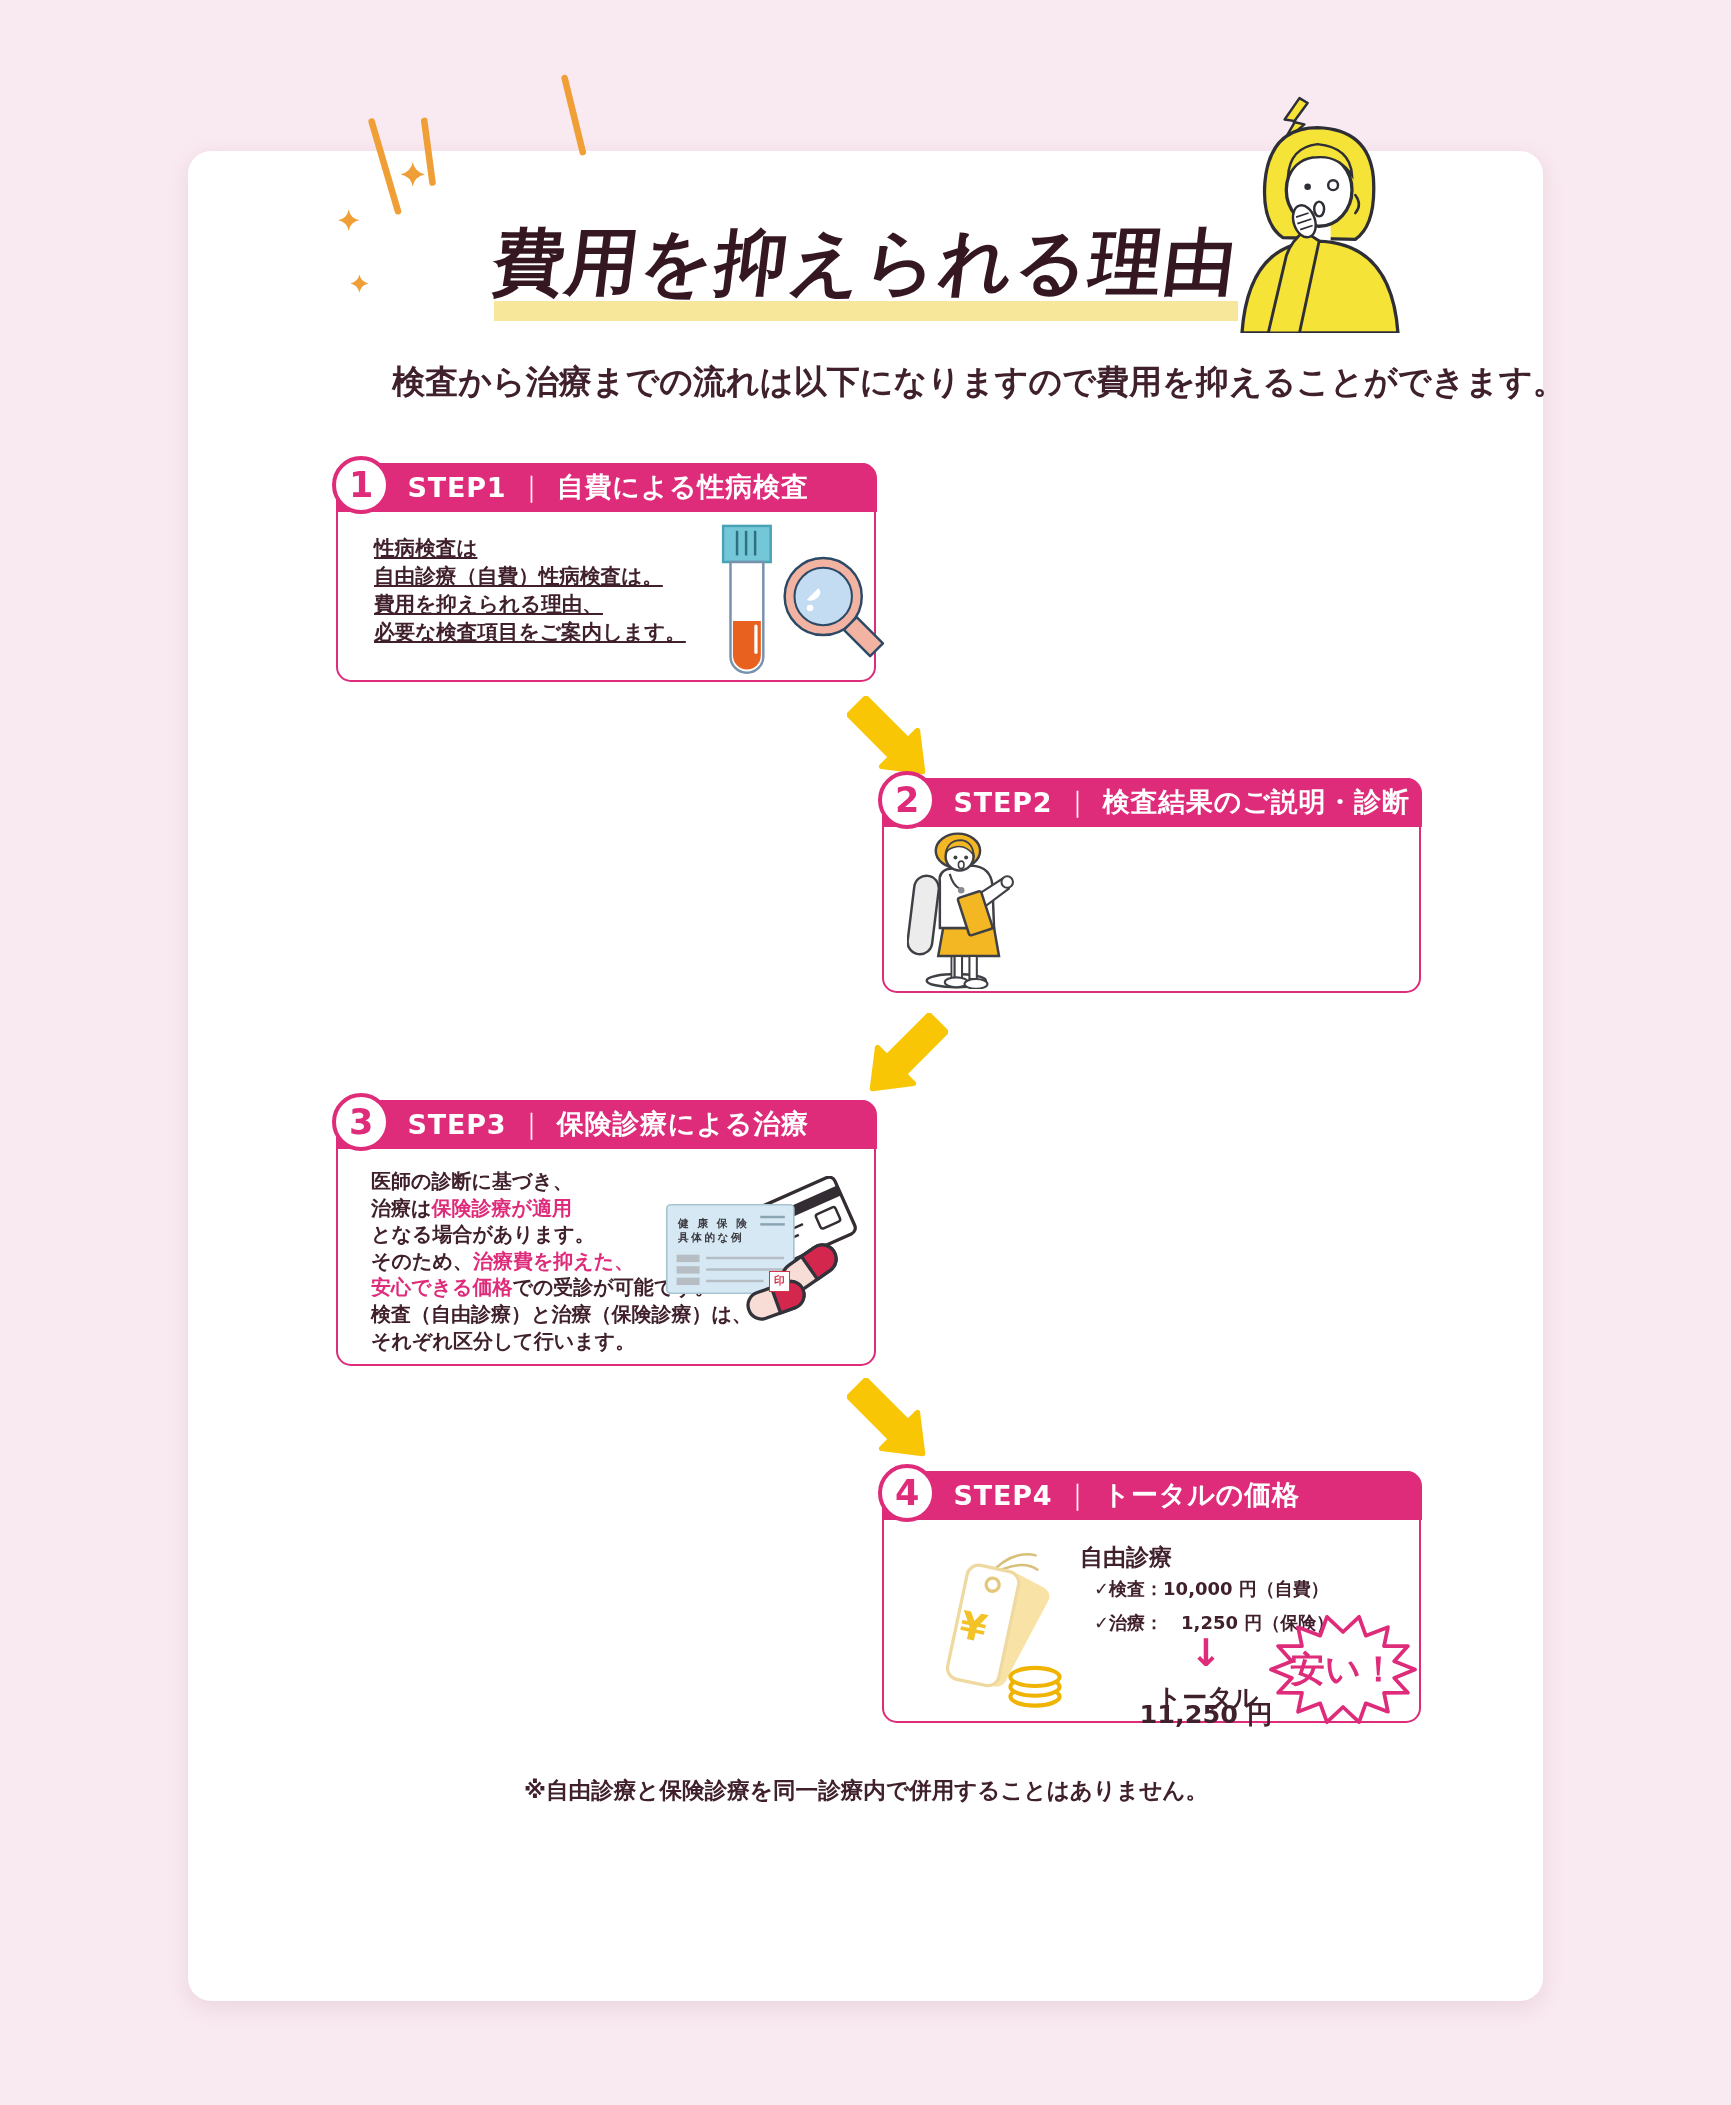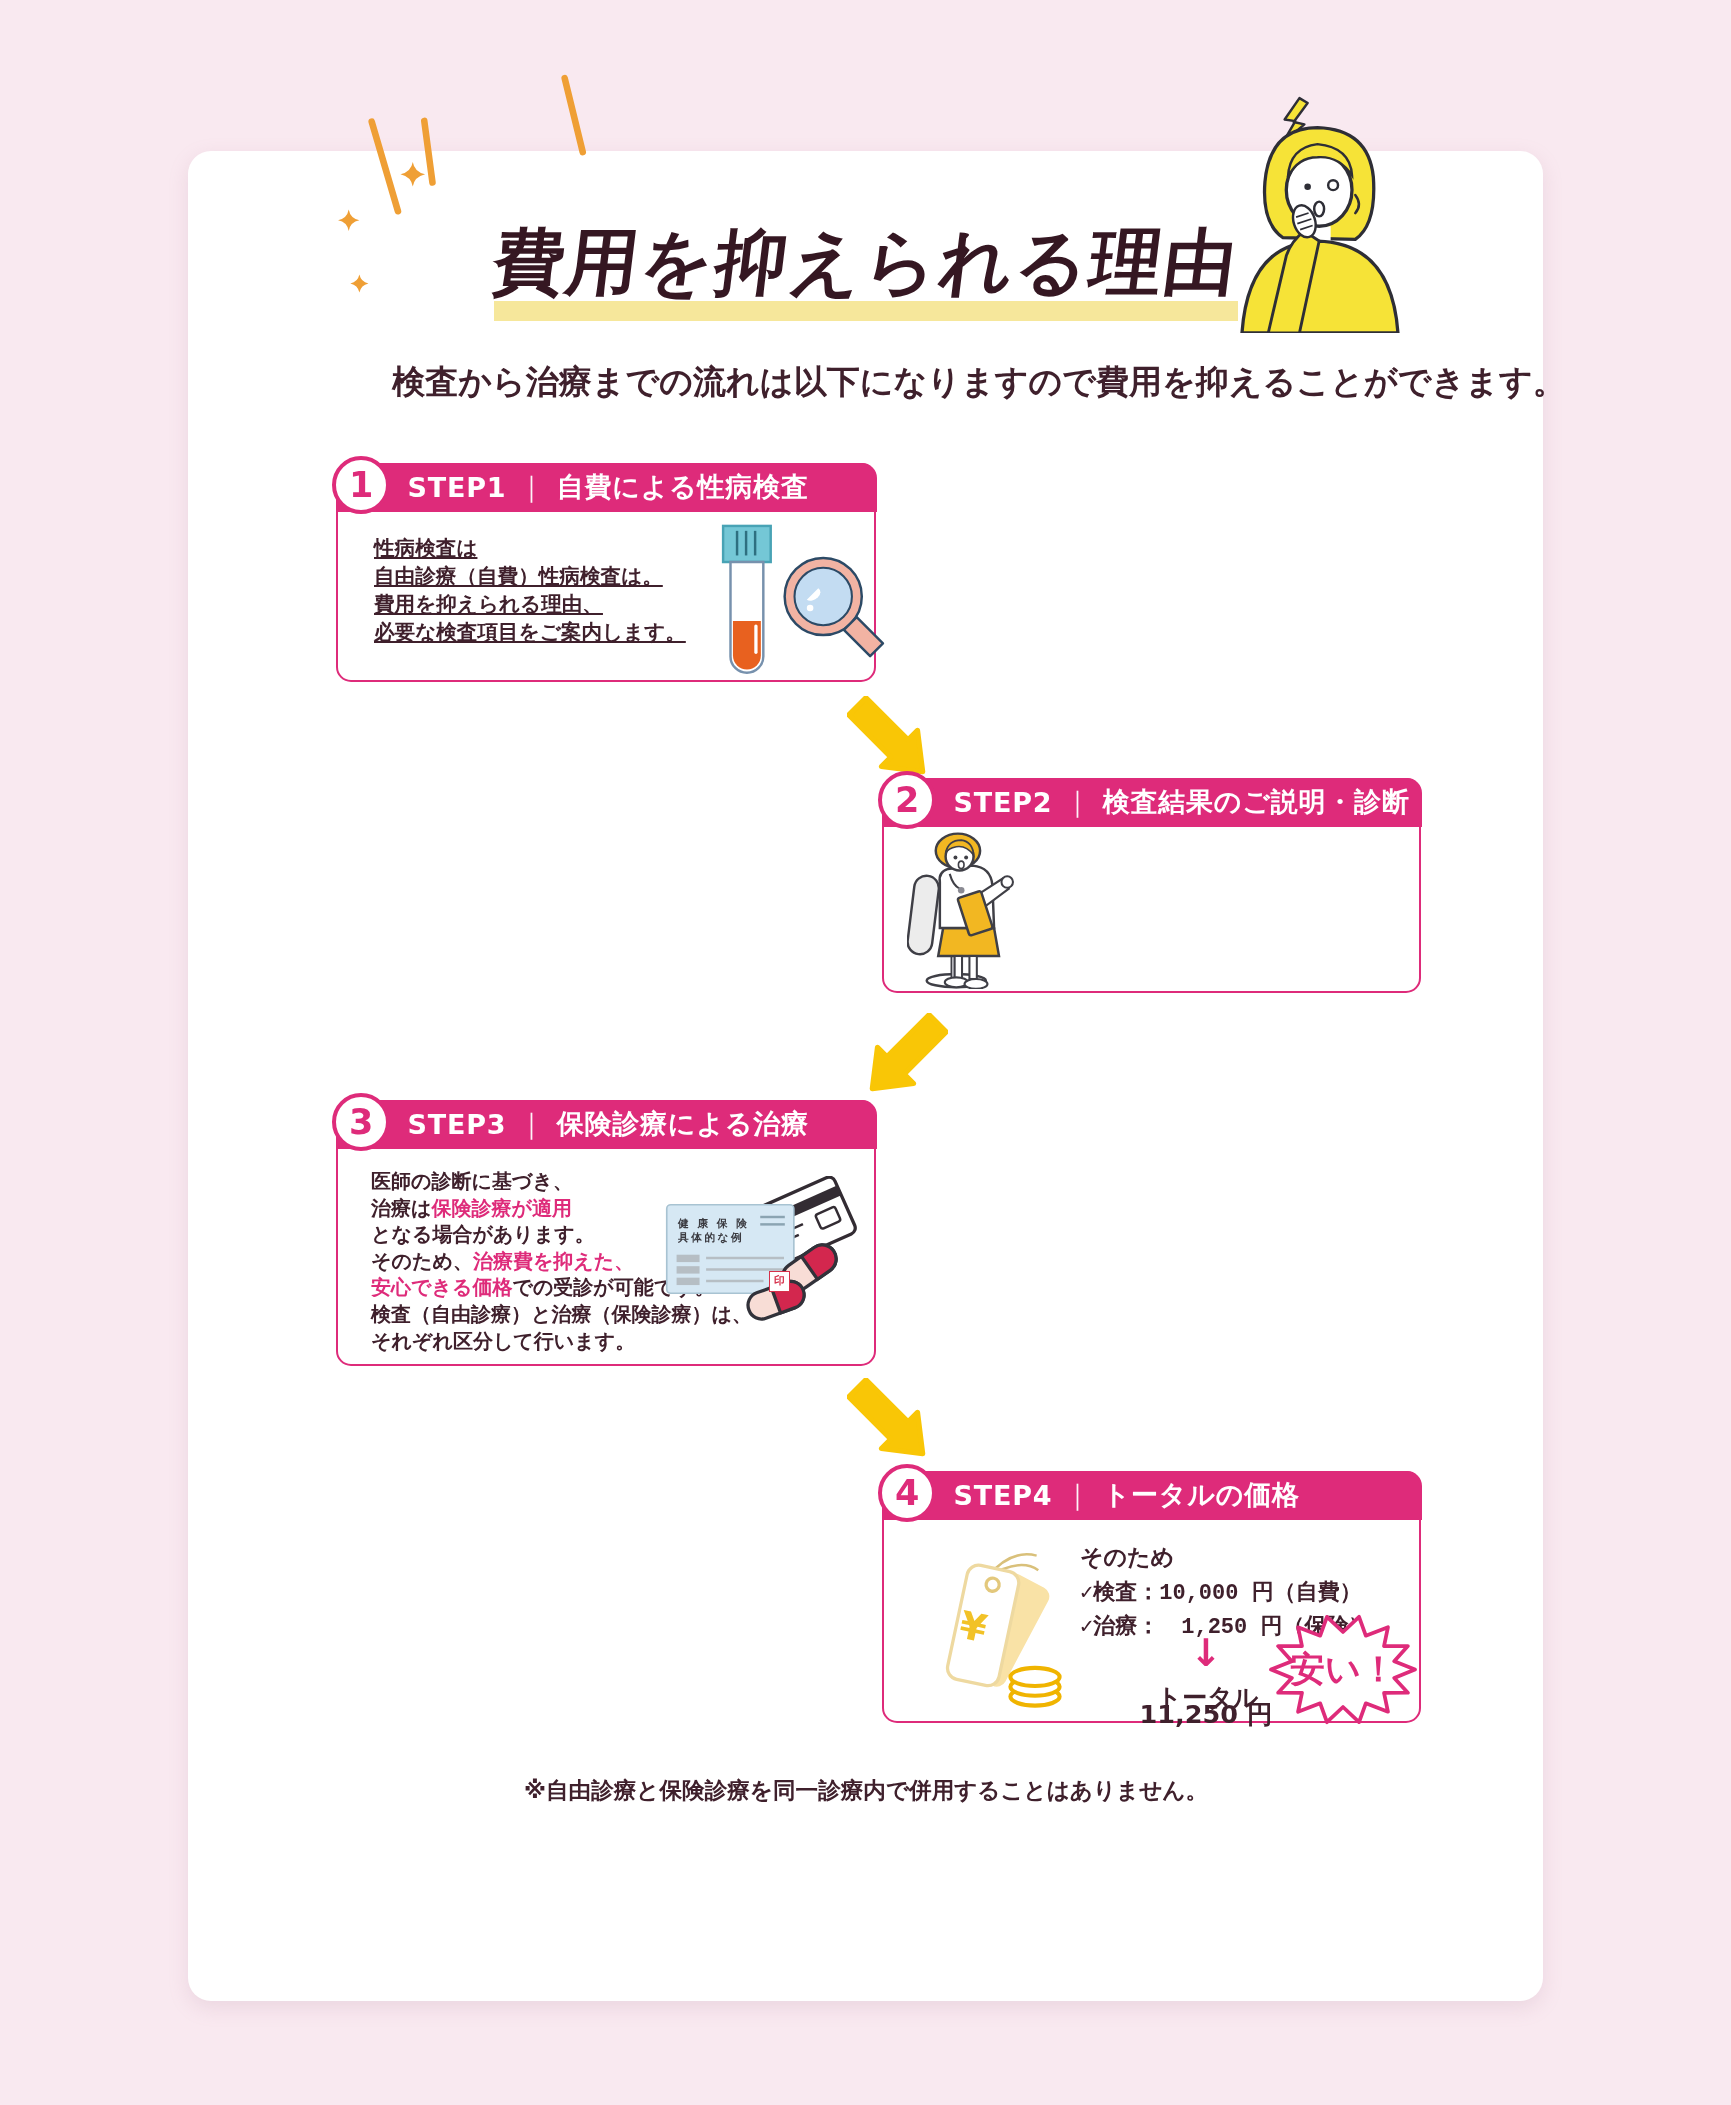--- a/index.html
+++ b/index.html
@@ -28,21 +28,21 @@
             align-items:center;justify-content:center;font-size:35px;font-weight:800;z-index:3;}
   .hdr-sep{font-weight:400;opacity:.95;}
   .body-text{position:absolute;font-weight:800;color:var(--dark);white-space:nowrap;}
   .body-text .line{display:block;}
   .hl{color:var(--pink);}
   #step1-text{left:36px;top:69px;font-size:20.6px;line-height:28px;text-decoration:underline;}
   #step2-text{left:138px;top:63px;font-size:20px;line-height:26px;}
   #step3-text{left:33px;top:66px;font-size:20px;line-height:26.6px;}
   
   .example-title{position:absolute;left:196px;top:69px;font-size:23px;font-weight:800;color:var(--dark);}
-  .price-line{position:absolute;left:196px;font-size:22px;font-weight:800;color:var(--dark);white-space:nowrap;font-family:Liberation Mono, monospace;}
+  .price-line{position:absolute;left:210px;font-size:18px;font-weight:800;color:var(--dark);white-space:nowrap;}
   #price-line-0{top:104px;}
   #price-line-1{top:138px;}
   .down-arrow{position:absolute;left:293px;top:161px;width:58px;text-align:center;font-size:38px;
               font-weight:900;color:var(--pink);line-height:1;}
   .total-label{position:absolute;left:262px;top:196px;width:123px;text-align:center;font-size:25px;font-weight:800;color:var(--dark);margin-top:12px;}
   .total-value{position:absolute;left:248px;top:224px;width:148px;text-align:center;font-size:25.5px;font-weight:800;color:var(--dark);}
   .badge{position:absolute;left:380px;top:138px;width:158px;height:117px;}
   .badge svg{position:absolute;left:0;top:0;}
   .badge-text{position:absolute;left:0;top:0;width:100%;height:100%;display:flex;align-items:center;
               justify-content:center;font-size:35px;font-weight:900;color:var(--pink);}
@@ -248,21 +248,21 @@
           <circle cx="88" cy="60" r="8" fill="#fff" stroke="#e3c87c" stroke-width="4"></circle>
         </g>
         <g>
           <ellipse cx="150" cy="198" rx="30" ry="11" fill="#fff" stroke="#f0b400" stroke-width="5"></ellipse>
           <ellipse cx="150" cy="186" rx="30" ry="11" fill="#fff" stroke="#f0b400" stroke-width="5"></ellipse>
           <ellipse cx="150" cy="174" rx="30" ry="11" fill="#fff" stroke="#f0b400" stroke-width="5"></ellipse>
         </g>
       </svg>
       <div class="tag-symbol">¥</div>
     </div>
-    <div class="example-title">そのため</div>
+    <div class="example-title">自由診療</div>
     <div class="price-line" id="price-line-0">✓検査：10,000 円（自費）</div>
     <div class="price-line" id="price-line-1">✓治療：　1,250 円（保険）</div>
     <div class="down-arrow">↓</div>
     <div class="total-label">トータル</div>
     <div class="total-value">11,250 円</div>
     <div class="badge">
       <svg width="158" height="117" viewBox="0 0 200 156">
         <polygon points="196,78 168.3,89.2 186.5,109 154.7,109.2 159.9,134.3 130.4,123.1 121.4,148.2 100,128 78.6,148.2 69.6,123.1 40.1,134.3 45.3,109.2 13.5,109 31.8,89.2 4,78 31.8,66.9 13.5,46.8 45.3,46.8 40.1,21.7 69.6,32.9 78.6,7.8 100,28 121.4,7.8 130.4,32.9 159.9,21.7 154.7,46.8 186.5,46.8 168.3,66.9" fill="#fff" stroke="#de2b7a" stroke-width="5" stroke-linejoin="round"></polygon>
       </svg>
       <div class="badge-text">安い！</div>

